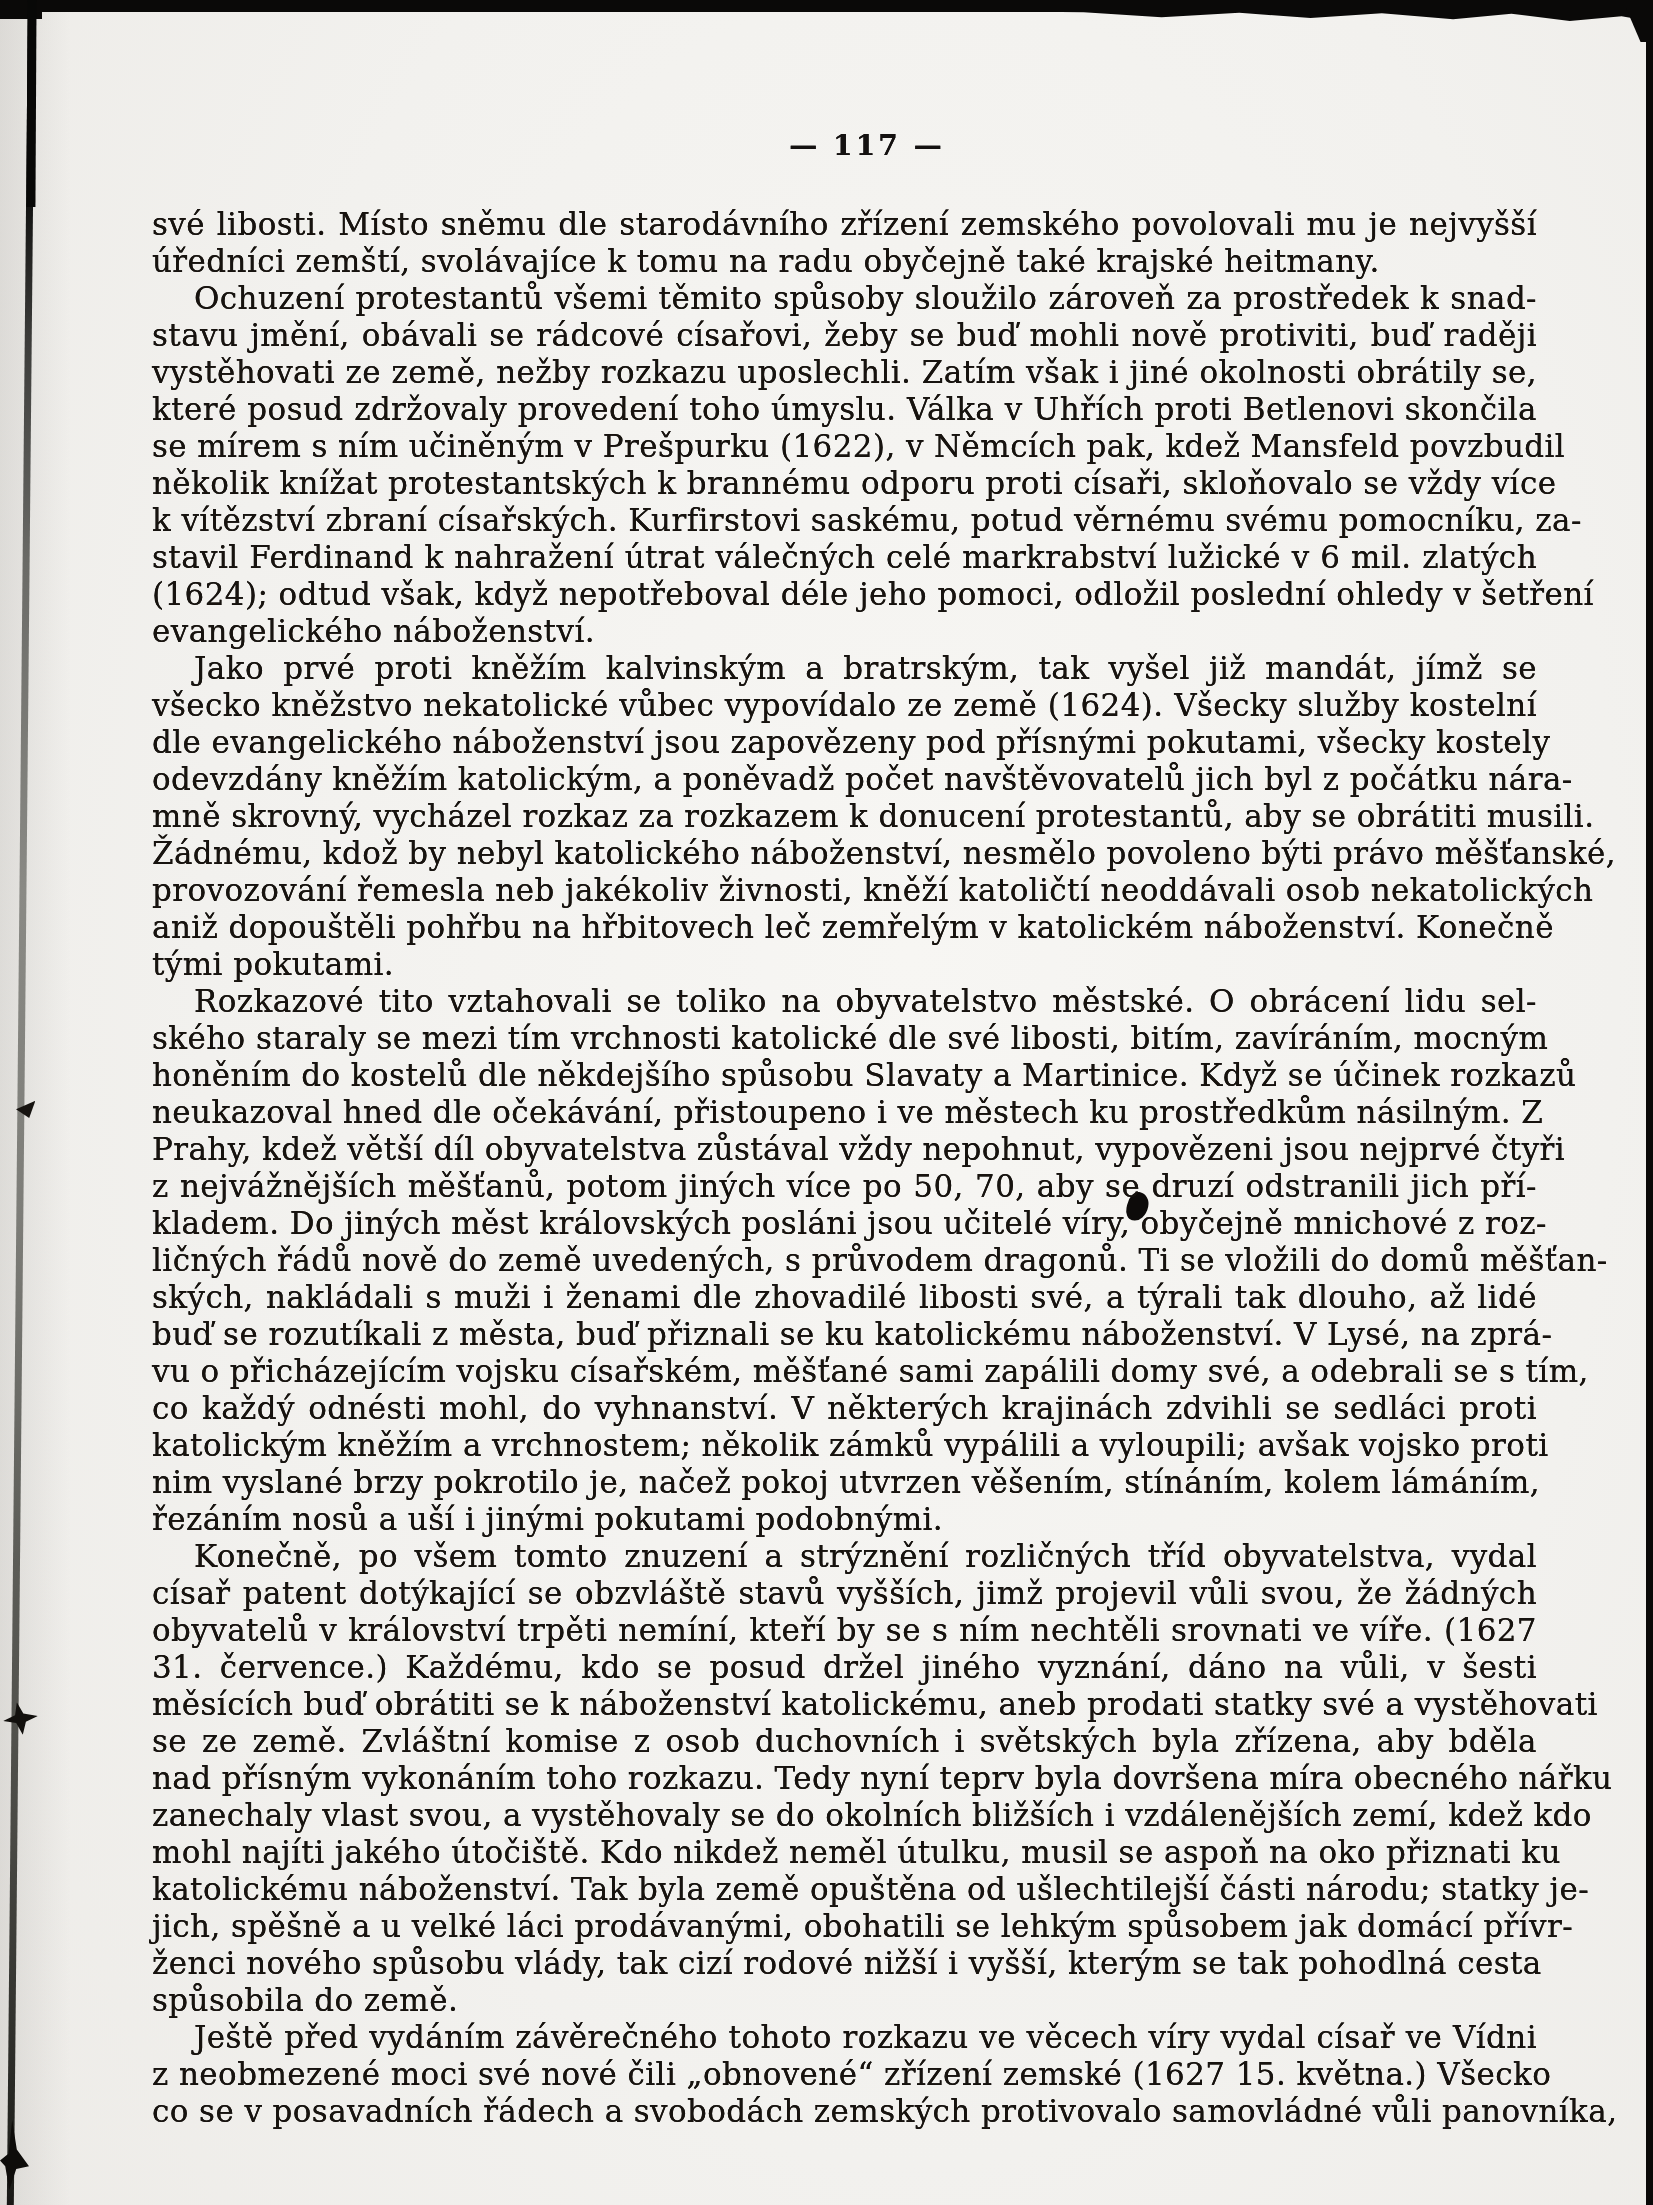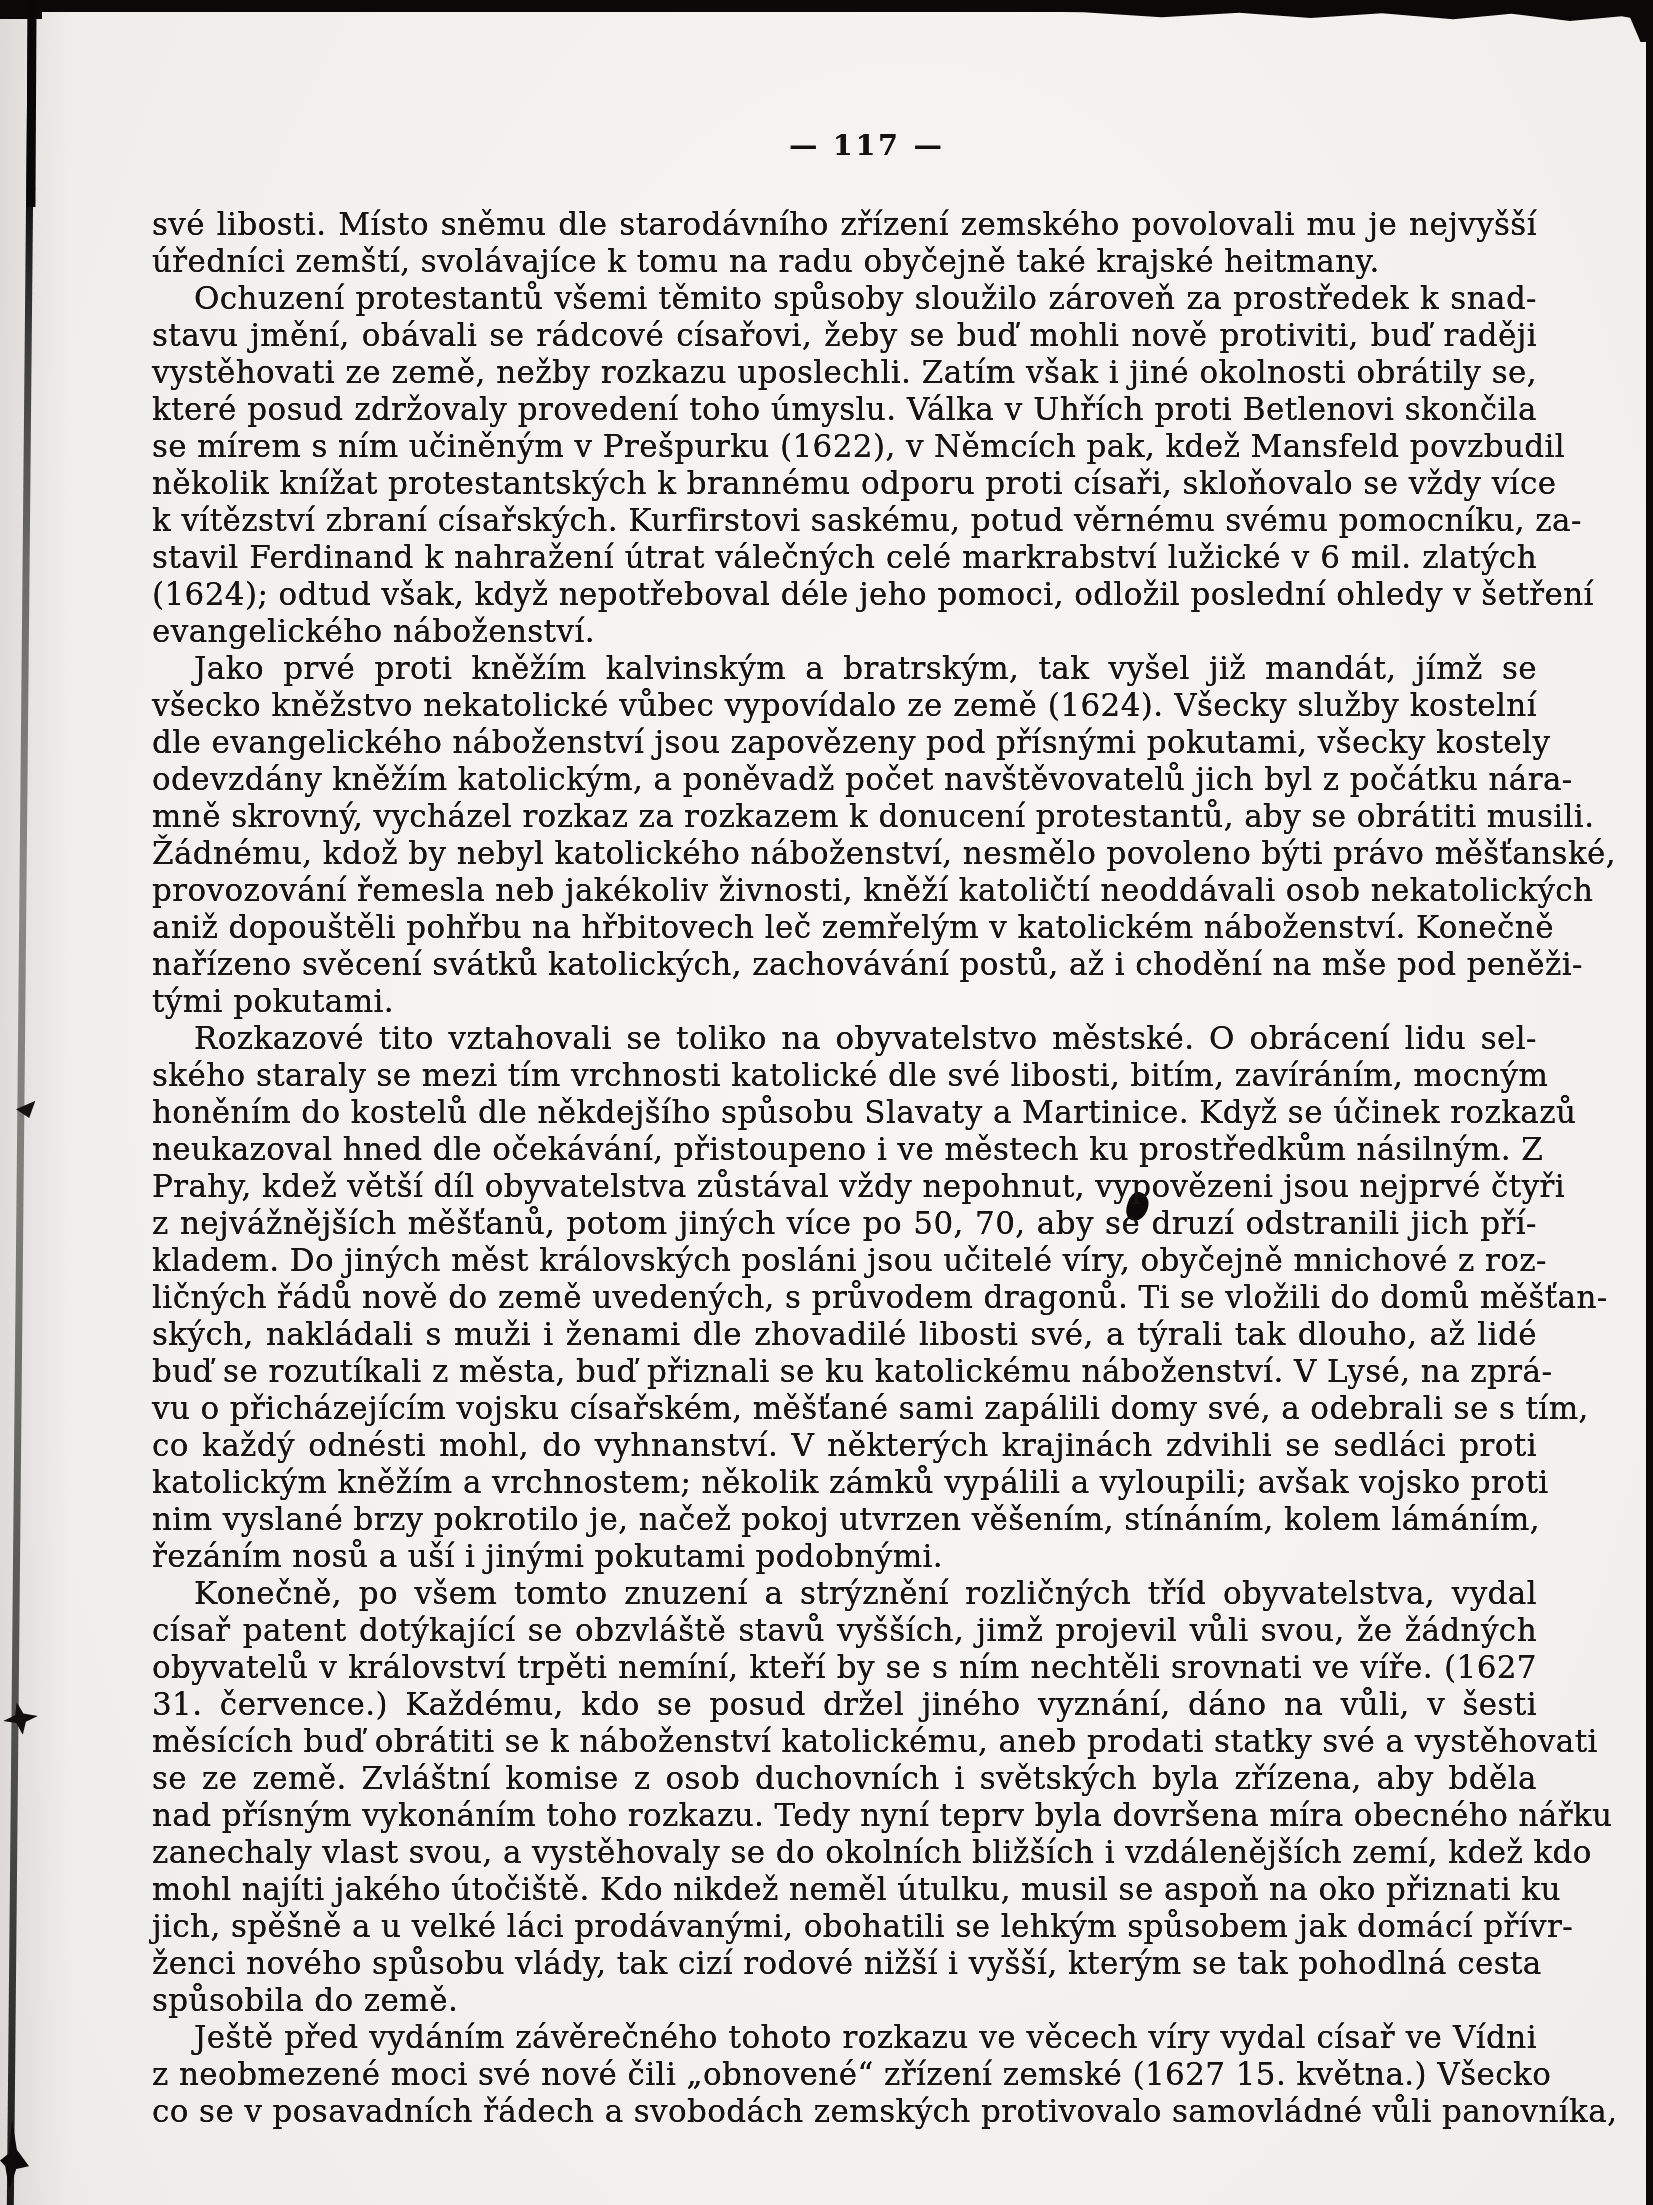--- a/index.html
+++ b/index.html
@@ -78,21 +78,20 @@
       <div class="line">(1624); odtud však, když nepotřeboval déle jeho pomoci, odložil poslední ohledy v šetření</div>
       <div class="line short">evangelického náboženství.</div>
       <div class="line indent">Jako prvé proti kněžím kalvinským a bratrským, tak vyšel již mandát, jímž se</div>
       <div class="line">všecko kněžstvo nekatolické vůbec vypovídalo ze země (1624). Všecky služby kostelní</div>
       <div class="line">dle evangelického náboženství jsou zapovězeny pod přísnými pokutami, všecky kostely</div>
       <div class="line">odevzdány kněžím katolickým, a poněvadž počet navštěvovatelů jich byl z počátku nára-</div>
       <div class="line">mně skrovný, vycházel rozkaz za rozkazem k donucení protestantů, aby se obrátiti musili.</div>
       <div class="line">Žádnému, kdož by nebyl katolického náboženství, nesmělo povoleno býti právo měšťanské,</div>
       <div class="line">provozování řemesla neb jakékoliv živnosti, kněží katoličtí neoddávali osob nekatolických</div>
       <div class="line">aniž dopouštěli pohřbu na hřbitovech leč zemřelým v katolickém náboženství. Konečně</div>
-      <div class="line">nařízeno svěcení svátků katolických, zachovávání postů, až i chodění na mše pod peněži-</div>
       <div class="line short">tými pokutami.</div>
       <div class="line indent">Rozkazové tito vztahovali se toliko na obyvatelstvo městské. O obrácení lidu sel-</div>
       <div class="line">ského staraly se mezi tím vrchnosti katolické dle své libosti, bitím, zavíráním, mocným</div>
       <div class="line">honěním do kostelů dle někdejšího spůsobu Slavaty a Martinice. Když se účinek rozkazů</div>
       <div class="line">neukazoval hned dle očekávání, přistoupeno i ve městech ku prostředkům násilným. Z</div>
       <div class="line">Prahy, kdež větší díl obyvatelstva zůstával vždy nepohnut, vypovězeni jsou nejprvé čtyři</div>
       <div class="line">z nejvážnějších měšťanů, potom jiných více po 50, 70, aby se druzí odstranili jich pří-</div>
       <div class="line">kladem. Do jiných měst královských posláni jsou učitelé víry, obyčejně mnichové z roz-</div>
       <div class="line">ličných řádů nově do země uvedených, s průvodem dragonů. Ti se vložili do domů měšťan-</div>
       <div class="line">ských, nakládali s muži i ženami dle zhovadilé libosti své, a týrali tak dlouho, až lidé</div>
@@ -104,20 +103,21 @@
       <div class="line short">řezáním nosů a uší i jinými pokutami podobnými.</div>
       <div class="line indent">Konečně, po všem tomto znuzení a strýznění rozličných tříd obyvatelstva, vydal</div>
       <div class="line">císař patent dotýkající se obzvláště stavů vyšších, jimž projevil vůli svou, že žádných</div>
       <div class="line">obyvatelů v království trpěti nemíní, kteří by se s ním nechtěli srovnati ve víře. (1627</div>
       <div class="line">31. července.) Každému, kdo se posud držel jiného vyznání, dáno na vůli, v šesti</div>
       <div class="line">měsících buď obrátiti se k náboženství katolickému, aneb prodati statky své a vystěhovati</div>
       <div class="line">se ze země. Zvláštní komise z osob duchovních i světských byla zřízena, aby bděla</div>
       <div class="line">nad přísným vykonáním toho rozkazu. Tedy nyní teprv byla dovršena míra obecného nářku</div>
       <div class="line">zanechaly vlast svou, a vystěhovaly se do okolních bližších i vzdálenějších zemí, kdež kdo</div>
       <div class="line">mohl najíti jakého útočiště. Kdo nikdež neměl útulku, musil se aspoň na oko přiznati ku</div>
+      <div class="line">katolickému náboženství. Tak byla země opuštěna od ušlechtilejší části národu; statky je-</div>
       <div class="line">jich, spěšně a u velké láci prodávanými, obohatili se lehkým spůsobem jak domácí přívr-</div>
       <div class="line">ženci nového spůsobu vlády, tak cizí rodové nižší i vyšší, kterým se tak pohodlná cesta</div>
       <div class="line short">spůsobila do země.</div>
       <div class="line indent">Ještě před vydáním závěrečného tohoto rozkazu ve věcech víry vydal císař ve Vídni</div>
       <div class="line">z neobmezené moci své nové čili „obnovené“ zřízení zemské (1627 15. května.) Všecko</div>
       <div class="line">co se v posavadních řádech a svobodách zemských protivovalo samovládné vůli panovníka,</div>
     </div>
 
 </div>
 

